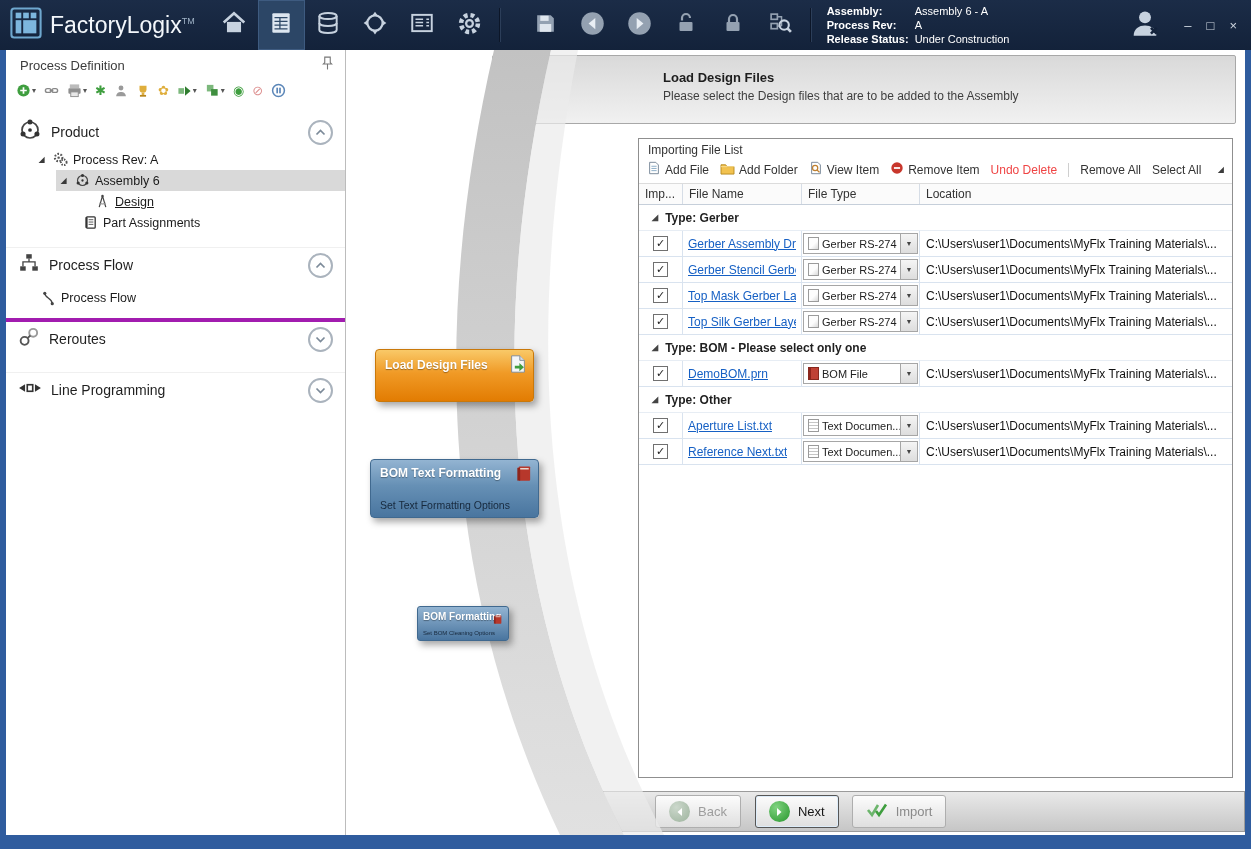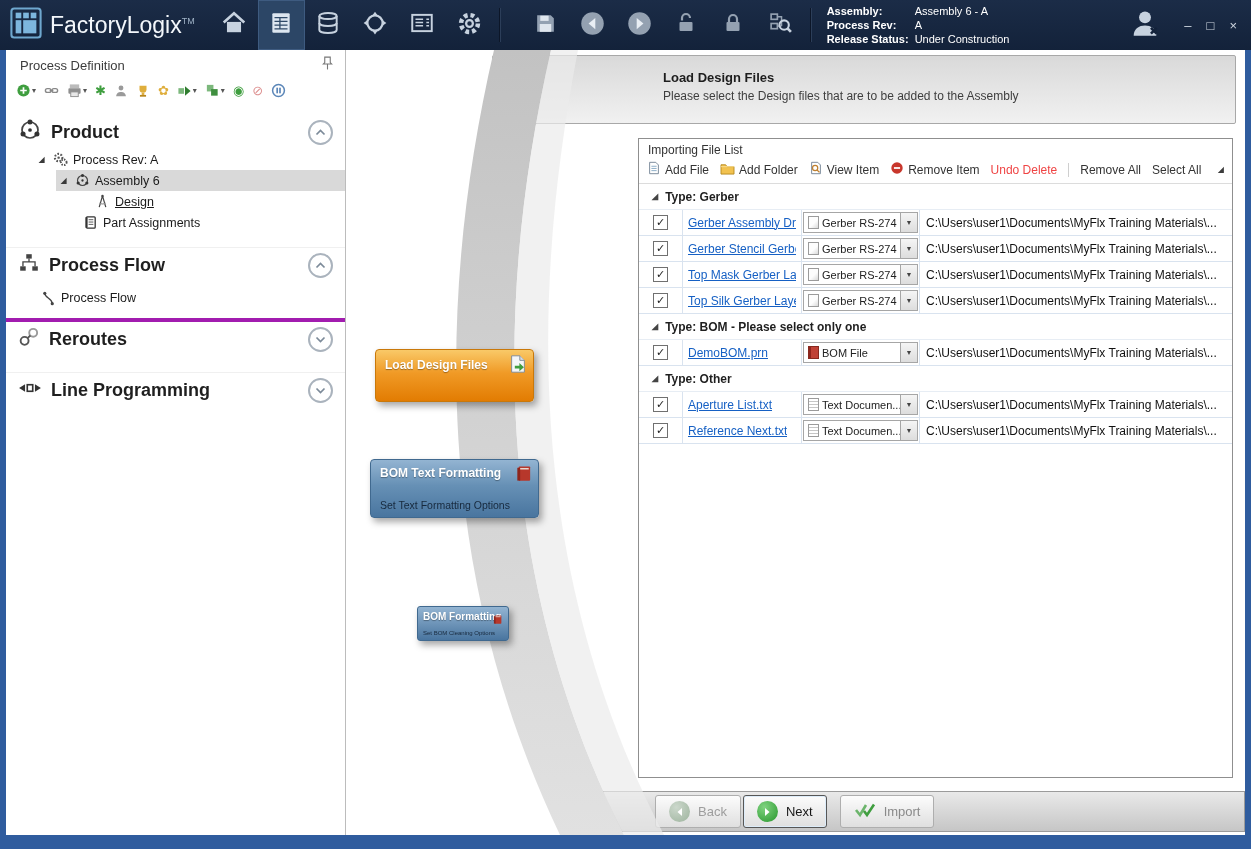--- a/index.html
+++ b/index.html
@@ -27,21 +27,21 @@
 
   
   .sidebar{width:339px;flex:none;background:#fff;overflow:hidden;}
   .sb-header{height:30px;display:flex;align-items:center;justify-content:space-between;padding:0 12px 0 14px;}
   .sb-title{font-size:13px;color:#3c3c3c;}
   .sb-tools{display:flex;align-items:center;gap:8px;padding:2px 10px 4px;}
   .tool{display:flex;align-items:center;gap:1px;height:17px;}
   .dd{font-size:8px;color:#555;}
   .glyph-ic{font-size:13px;line-height:1;}
   .section-header{display:flex;align-items:center;gap:9px;padding:0 12px;height:34px;}
-  .sec-label{font-weight:bold;font-size:18px;color:#1f1f1f;flex:1;}
+  .sec-label{font-weight:normal;font-size:14px;color:#1f1f1f;flex:1;}
   .circ{width:21px;height:21px;border:2px solid #aab3bd;border-radius:50%;display:flex;align-items:center;justify-content:center;flex:none;}
   .sec-product{margin-top:12px;}
   .sec-flow{margin-top:14px;border-top:1px solid #f0f0f0;}
   .sec-reroutes{margin-top:8px;border-top:4px solid #a21caf;}
   .sec-linep{margin-top:16px;border-top:1px solid #f0f0f0;}
   .trow{height:21px;display:flex;align-items:center;font-size:12.5px;color:#1b1b1b;gap:5px;}
   .exp{font-size:8px;color:#3a3a3a;width:11px;text-align:center;flex:none;}
   .ti{width:16px;height:16px;display:flex;align-items:center;justify-content:center;flex:none;}
   .t-procrev{padding-left:30px;}
   .t-assembly{margin-left:50px;background:#d9d9d9;padding-left:2px;}
@@ -97,21 +97,21 @@
   .ticon.gerber{background:linear-gradient(135deg,#fdfdfd 55%,#d9d9d9);}
   .ttext{flex:1;font-size:11px;color:#222;white-space:nowrap;overflow:hidden;}
   .cbtn{flex:none;width:16px;align-self:stretch;border-left:1px solid #a6a6a6;background:linear-gradient(#f5f5f5,#dddddd);display:flex;align-items:center;justify-content:center;font-size:7px;color:#444;}
 
   
   .bottombar{position:absolute;left:214px;right:0;bottom:3px;height:41px;border:1px solid #9b9b9b;background:linear-gradient(#e9e9e9,#c6c6c6);display:flex;align-items:center;padding-left:94px;z-index:1;box-sizing:border-box;}
   .wbtn{height:33px;border:1px solid #aeaeae;border-radius:3px;background:linear-gradient(#fcfcfc,#dfdfdf);display:flex;align-items:center;gap:8px;padding:0 13px;font-size:13px;box-sizing:border-box;flex:none;}
   .circ-ic{width:21px;height:21px;border-radius:50%;display:flex;align-items:center;justify-content:center;flex:none;}
   .btn-back{color:#9d9d9d;}
   .btn-back .circ-ic{background:radial-gradient(circle at 35% 30%,#ccd8cc,#9db39d);}
-  .btn-next{color:#161616;border:1px solid #565656;box-shadow:inset 0 0 0 1px #ddecf9;margin-left:2px;}
+  .btn-next{color:#161616;border:1px solid #565656;box-shadow:inset 0 0 0 1px #ddecf9;margin-left:14px;}
   .btn-next .circ-ic{background:radial-gradient(circle at 35% 30%,#80d380,#27962c);}
   .btn-import{margin-left:13px;color:#8a8a8a;}
 </style>
 </head>
 <body>
 
 <div class="window">
 
   <div class="titlebar">
     <span class="logo">
@@ -527,20 +527,26 @@
             </span>
           <span class="fp-sep"></span>
           <span class="tb-item">
               <span>Remove All</span>
             </span>
           <span class="tb-item">
               <span>Select All</span>
             </span>
           <span class="fp-corner">◢</span>
         </div>
+        <div class="grid-head">
+          <span class="hc h1">Imp...</span>
+          <span class="hc h2">File Name</span>
+          <span class="hc h3">File Type</span>
+          <span class="hc h4">Location</span>
+        </div>
         <div class="grid-body">
             <div class="group-row">
               <span class="garrow">◢</span>
               <span>Type: Gerber</span>
             </div>
             <div class="data-row">
               <div class="dc c1">
                 <span class="checkbox">✓</span>
               </div>
               <div class="dc c2">

